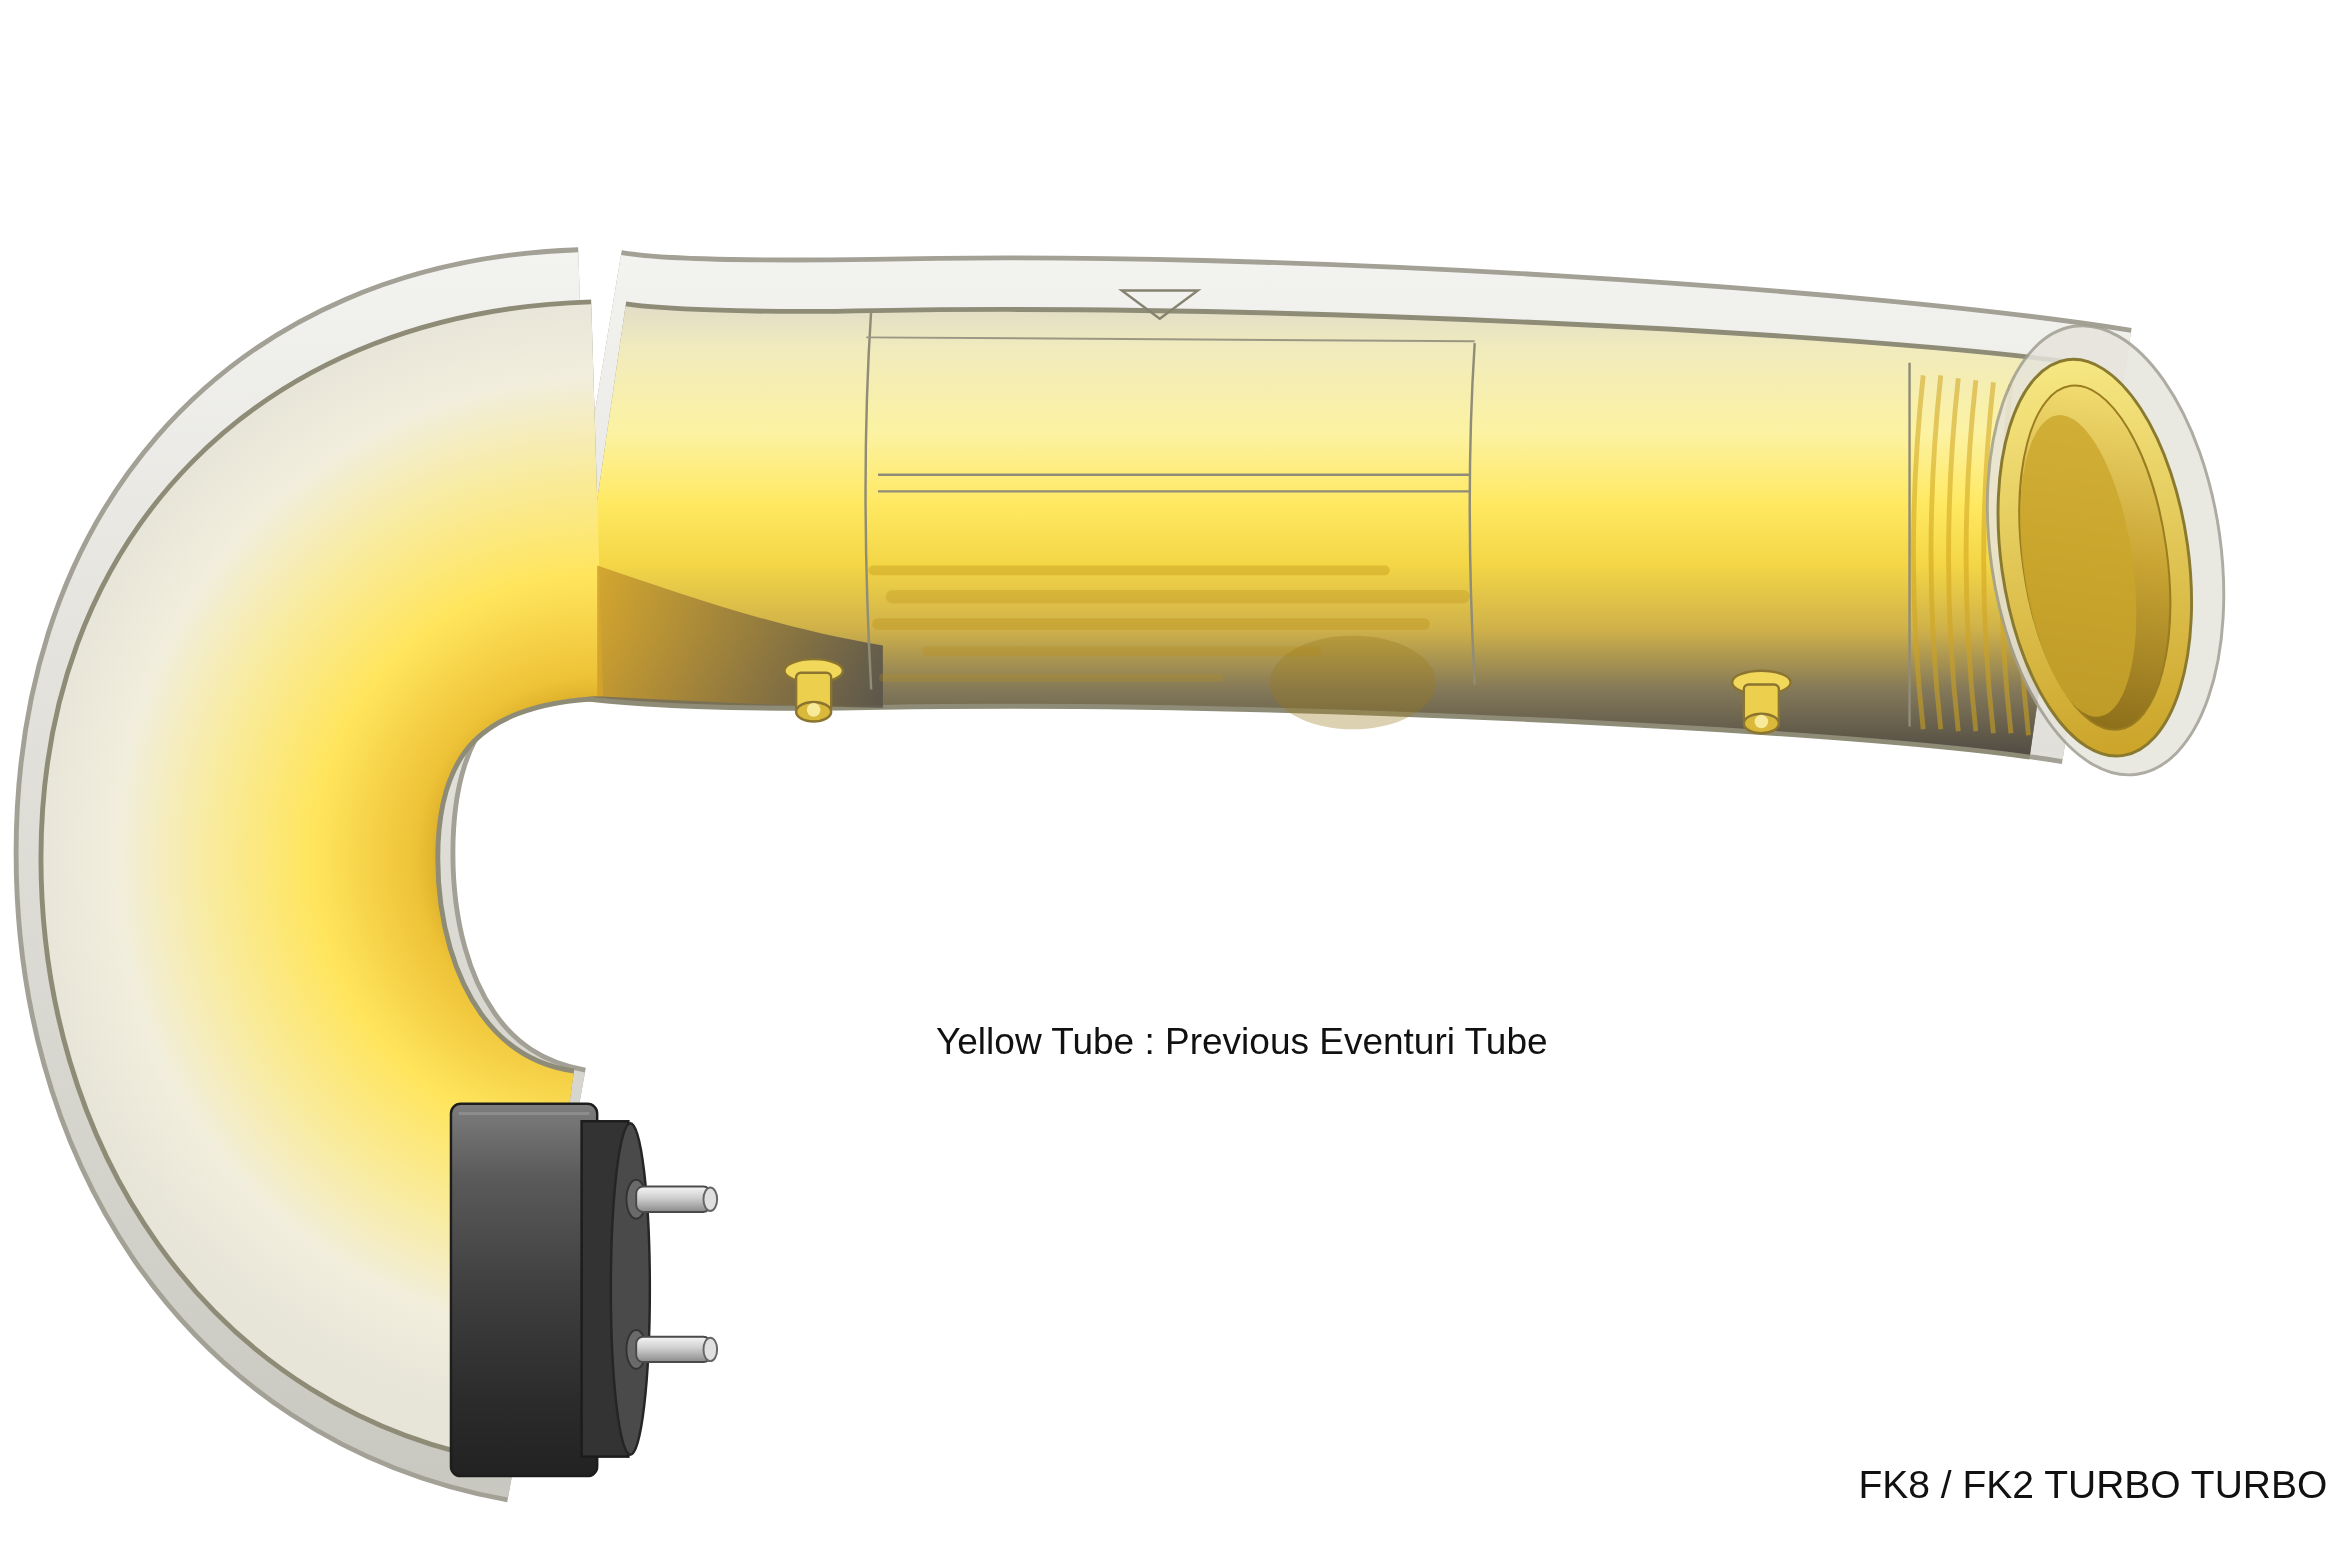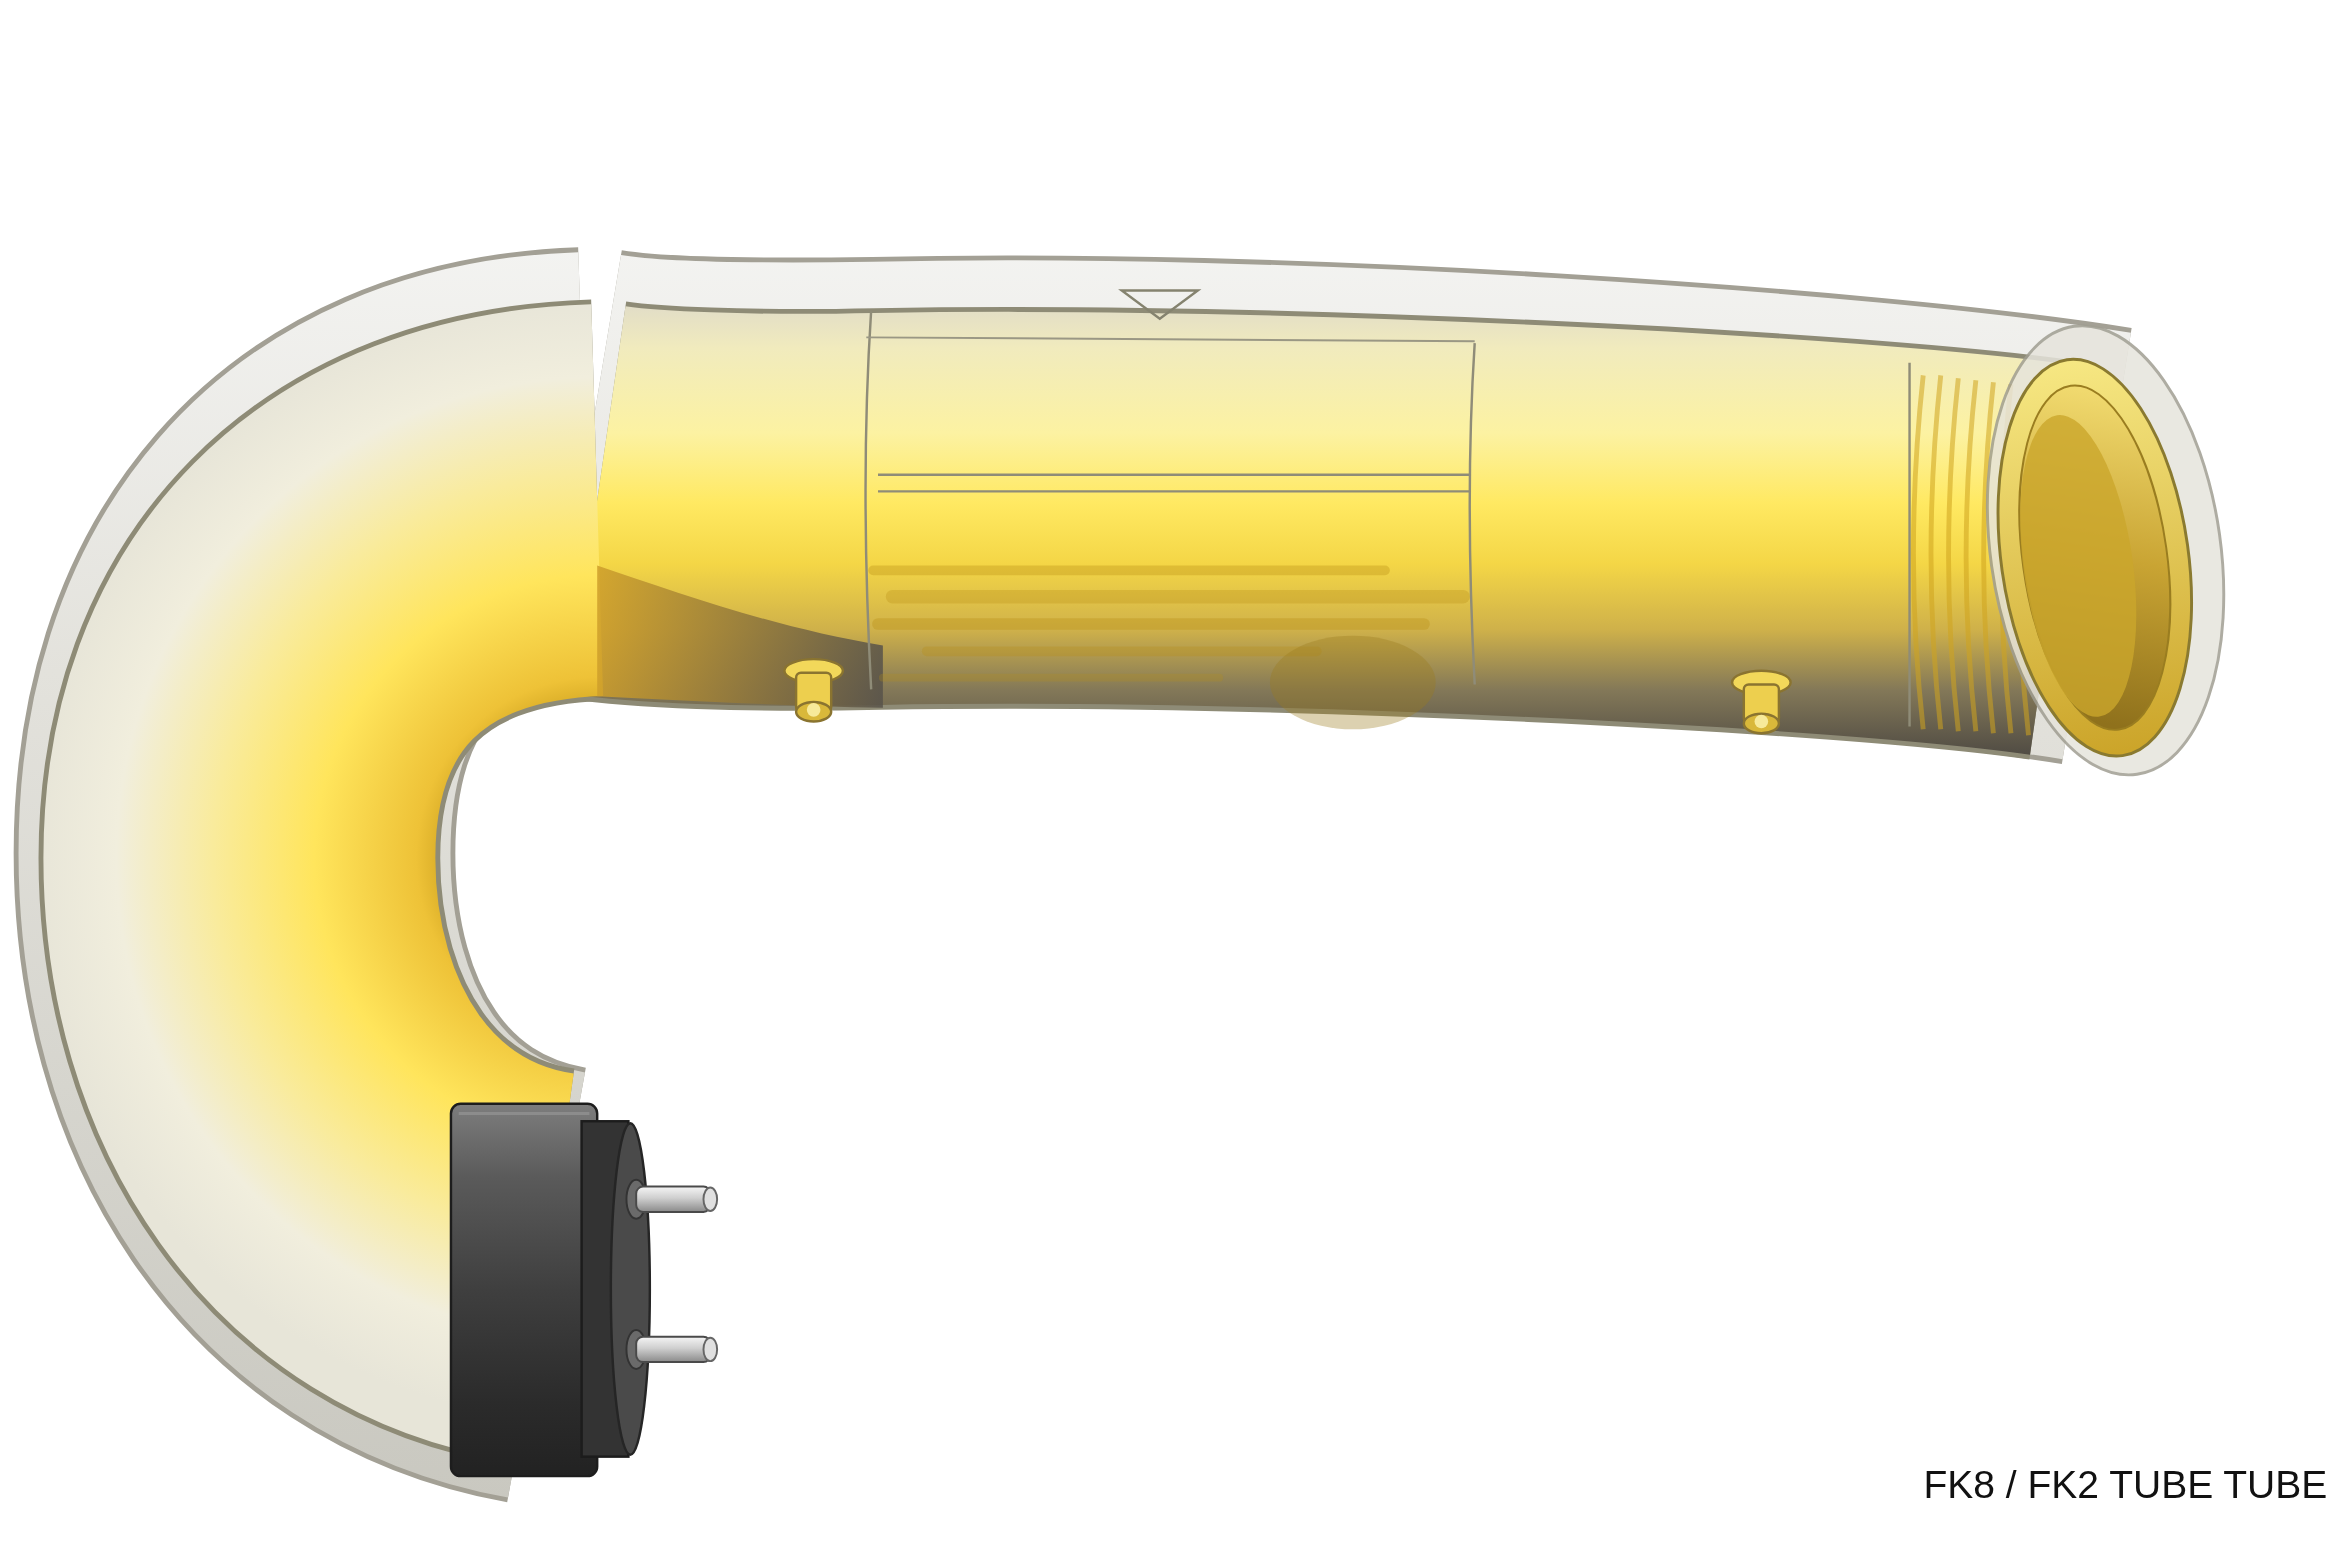--- a/index.html
+++ b/index.html
@@ -160,18 +160,19 @@
       </g>
       <g>
         <ellipse cx="652" cy="1384" rx="10" ry="20" fill="#6a6a6a" stroke="#333" stroke-width="2"></ellipse>
         <rect x="652" y="1371" width="76" height="26" rx="7" fill="url(#pinGrad)" stroke="#4a4a4a" stroke-width="2"></rect>
         <ellipse cx="728" cy="1384" rx="7" ry="12" fill="#e0e0e0" stroke="#666" stroke-width="2"></ellipse>
       </g>
     </g>
   </svg>
 
   <div class="caption">
+    <div>Yellow Tube : Previous Eventuri Tube</div>
   </div>
 
-  <div class="part-label">FK8 / FK2 TUBE TUBE</div>
+  <div class="part-label">FK8 / FK2 TURBO TURBO</div>
 
 </div>
 
 
 </body></html>

